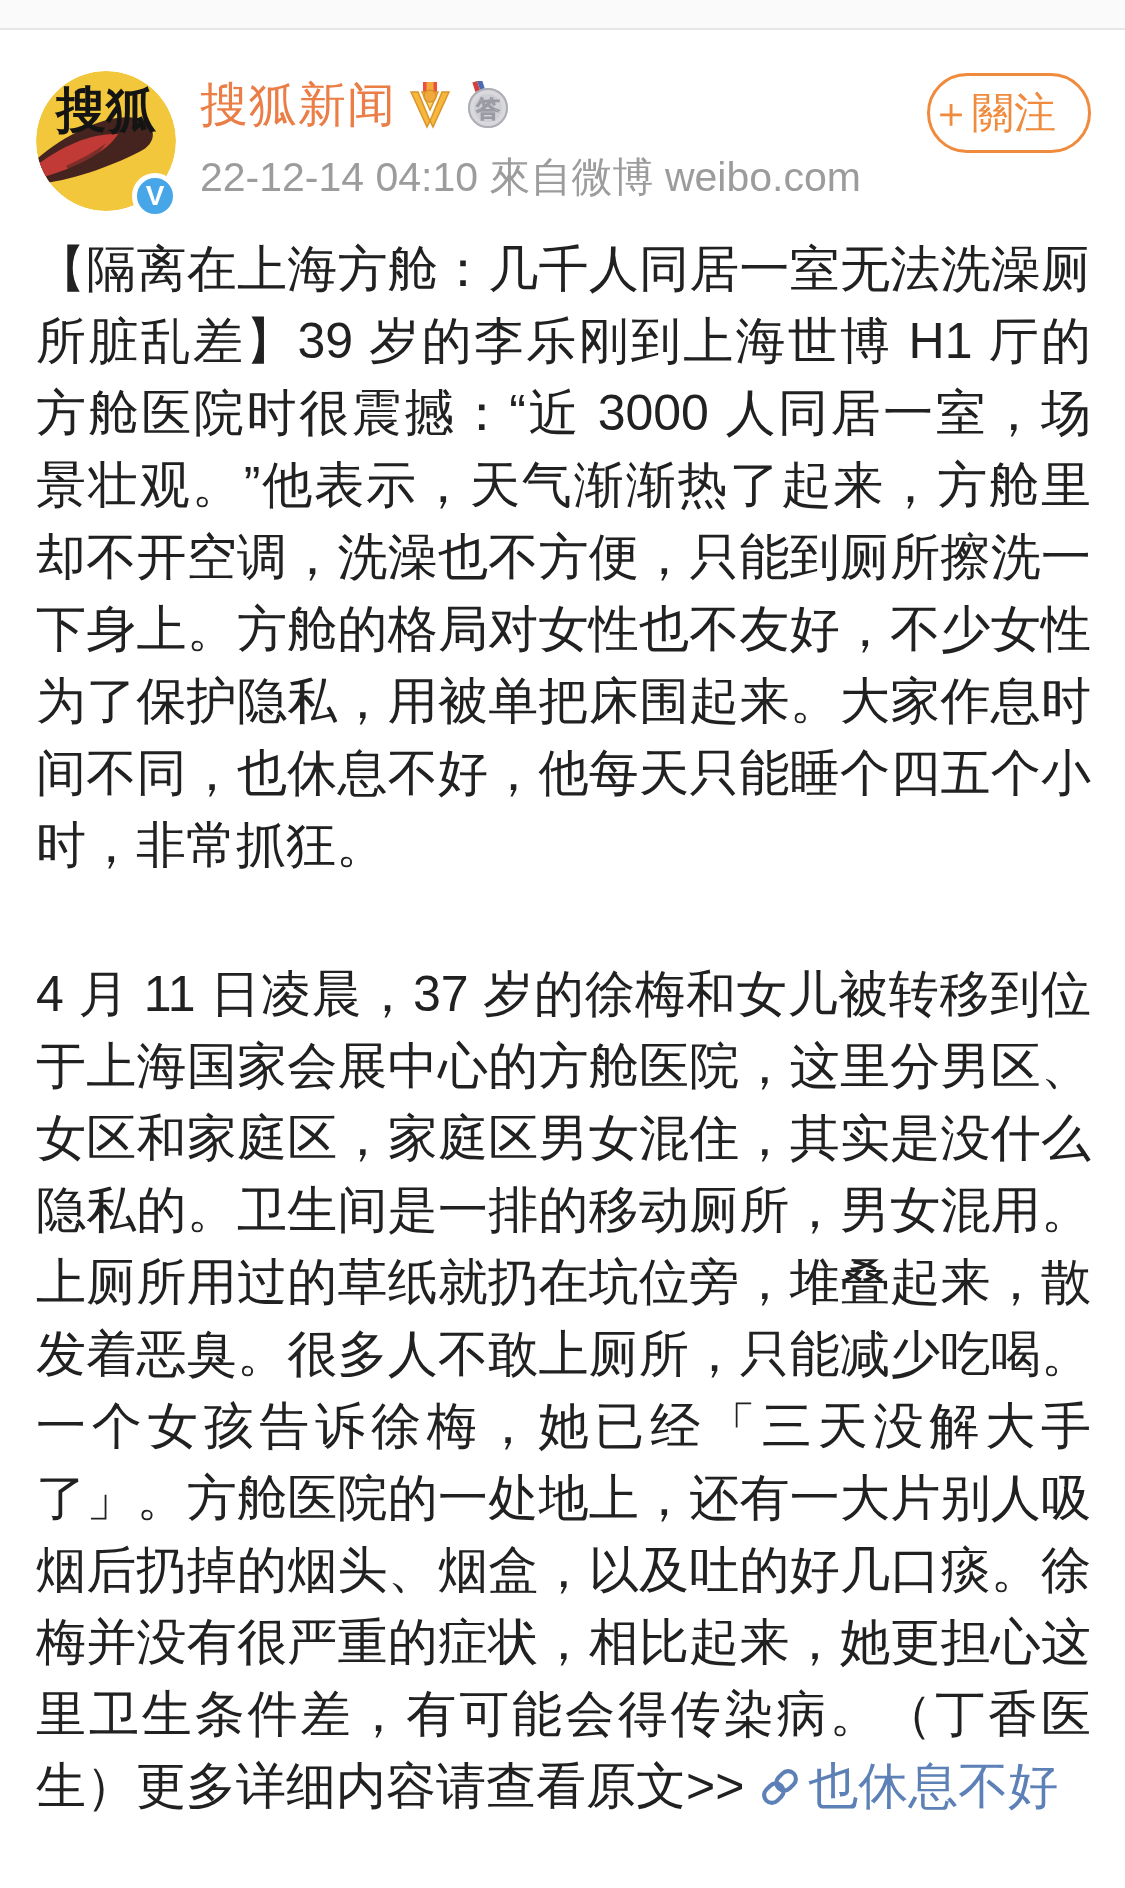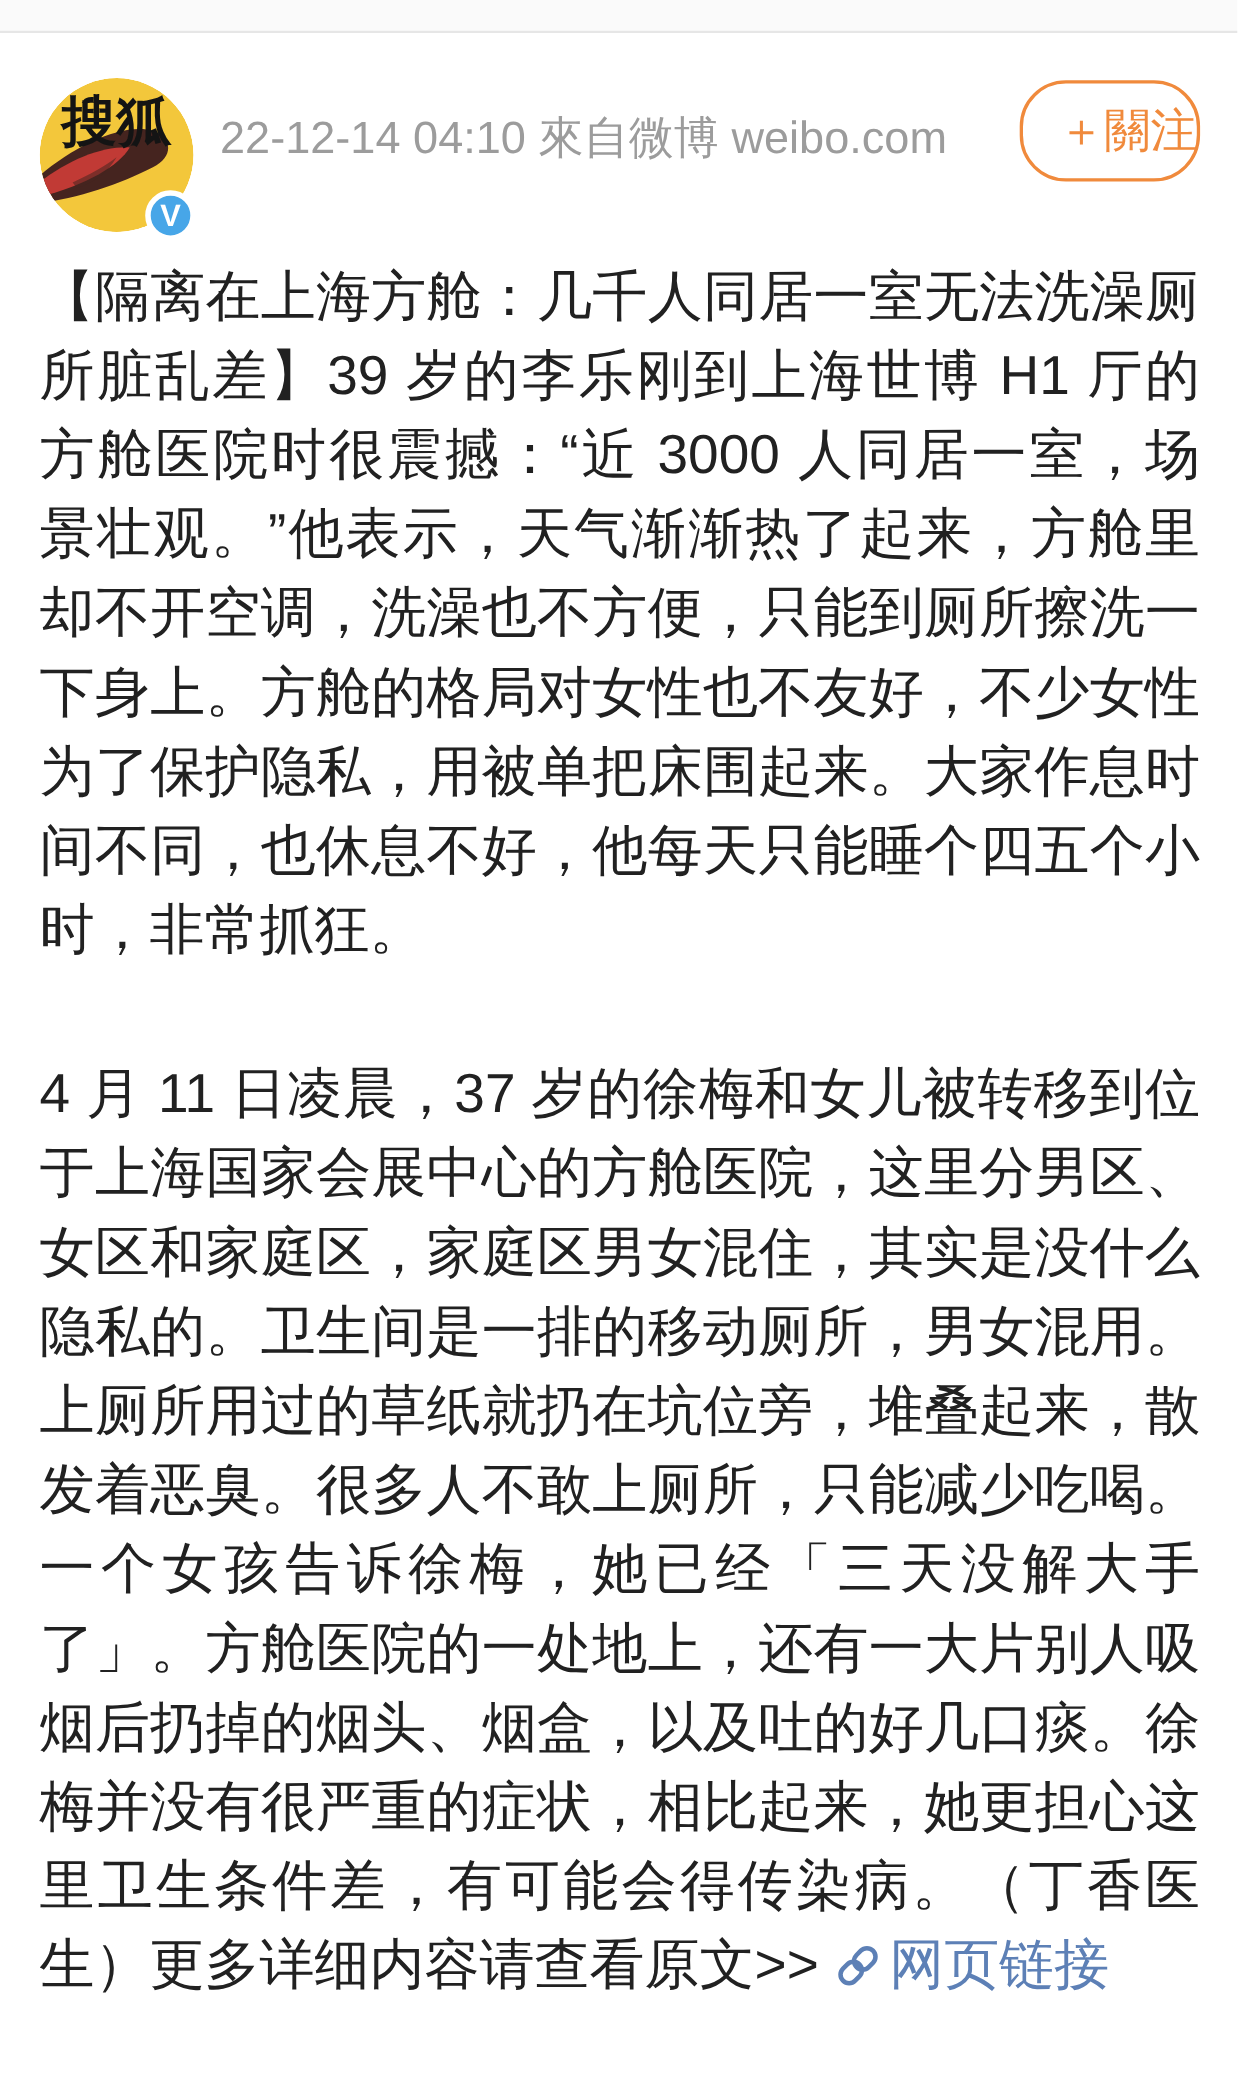--- a/index.html
+++ b/index.html
@@ -53,27 +53,27 @@
   .badge { width: 48px; height: 48px; margin-left: 10px; display: inline-block; }
   .time-row {
     margin-top: 24px;
     color: #9c9c9c;
     font-size: 41px;
     line-height: 44px;
   }
   .follow-btn {
     position: absolute;
     right: 0; top: 2px;
-    width: 164px; height: 92px;
+    width: 164px; height: 80px;
     border: 3px solid #f08a3c;
     border-radius: 42px;
     background: #ffffff;
     color: #f08a3c;
     font-size: 42px;
-    display: flex; align-items: center; justify-content: flex-end;
+    display: flex; align-items: center; justify-content: flex-start;
     cursor: pointer;
     font-family: inherit;
   }
 
   
   .body-text { margin-top: 16px; }
   .para {
     font-size: 50px;
     line-height: 72px;
     color: #212121;
@@ -117,20 +117,43 @@
           <path d="M30 95 C 45 88, 60 80, 70 72 C 62 86, 48 96, 34 100 Z" fill="#45241f" opacity="0.55"></path>
           <text x="70" y="56" text-anchor="middle" font-size="50" font-weight="bold" fill="#141414" font-family="'Liberation Serif','DejaVu Serif',serif">搜狐</text>
         </g>
       </svg>
       <div class="v-badge">
         <span>V</span>
       </div>
     </div>
 
     <div class="header-mid">
+      <div class="name-row">
+        <span class="username">搜狐新闻</span>
+
+        <svg class="badge" viewBox="0 0 48 48" aria-hidden="true">
+          <rect x="17" y="1" width="14" height="13" fill="#ef4f3c"></rect>
+          <rect x="20.5" y="1" width="7" height="13" fill="#f2a93b"></rect>
+          <path d="M5 11 L21 46 L24 40 L12 11 Z" fill="#f6b73c" stroke="#d9952b" stroke-width="1.5"></path>
+          <path d="M43 11 L27 46 L24 40 L36 11 Z" fill="#f6b73c" stroke="#d9952b" stroke-width="1.5"></path>
+          <path d="M16 11 L24 29 L32 11 Z" fill="#fbd25e" stroke="#d9952b" stroke-width="1.5"></path>
+          <circle cx="24" cy="15" r="6" fill="#f2a93b" stroke="#d9952b" stroke-width="1.5"></circle>
+        </svg>
+
+        <svg class="badge" viewBox="0 0 48 48" aria-hidden="true">
+          <g transform="rotate(-18 14 6)">
+            <rect x="10" y="0" width="5" height="11" fill="#d6403c"></rect>
+            <rect x="15" y="0" width="5" height="11" fill="#4a6cb3"></rect>
+          </g>
+          <circle cx="24" cy="27" r="20" fill="#c9c9cf"></circle>
+          <circle cx="24" cy="27" r="19" fill="#d8d8dd" stroke="#aeaeb5" stroke-width="2"></circle>
+          <circle cx="24" cy="27" r="14" fill="#cfcfd6"></circle>
+          <text x="24" y="36" text-anchor="middle" font-size="24" font-weight="bold" fill="#ffffff" stroke="#9a9aa2" stroke-width="0.8">答</text>
+        </svg>
+      </div>
 
       <div class="time-row">22-12-14 04:10  來自微博 weibo.com</div>
     </div>
 
     <button class="follow-btn">
       <span>＋關注</span>
     </button>
   </div>
 
   <div class="body-text">
@@ -138,17 +161,17 @@
     <p class="para">
       <span>【隔离在上海方舱：几千人同居一室无法洗澡厕所脏乱差】39 岁的李乐刚到上海世博 H1 厅的方舱医院时很震撼：“近 3000 人同居一室，场景壮观。”他表示，天气渐渐热了起来，方舱里却不开空调，洗澡也不方便，只能到厕所擦洗一下身上。方舱的格局对女性也不友好，不少女性为了保护隐私，用被单把床围起来。大家作息时间不同，也休息不好，他每天只能睡个四五个小时，非常抓狂。</span>
     </p>
 
     <p class="para">
       <span>4 月 11 日凌晨，37 岁的徐梅和女儿被转移到位于上海国家会展中心的方舱医院，这里分男区、女区和家庭区，家庭区男女混住，其实是没什么隐私的。卫生间是一排的移动厕所，男女混用。上厕所用过的草纸就扔在坑位旁，堆叠起来，散发着恶臭。很多人不敢上厕所，只能减少吃喝。一个女孩告诉徐梅，她已经「三天没解大手了」。方舱医院的一处地上，还有一大片别人吸烟后扔掉的烟头、烟盒，以及吐的好几口痰。徐梅并没有很严重的症状，相比起来，她更担心这里卫生条件差，有可能会得传染病。（丁香医生）更多详细内容请查看原文&gt;&gt; </span><a class="weblink"><svg class="link-icon" viewBox="0 0 48 48" fill="none" aria-hidden="true">
             <g transform="rotate(-45 24 24)" stroke="#5d80b6" stroke-width="4.5">
               <rect x="3" y="15.5" width="23" height="17" rx="8.5"></rect>
               <rect x="22" y="15.5" width="23" height="17" rx="8.5"></rect>
             </g>
-          </svg><span>网页链接</span></a>
+          </svg><span>也休息不好</span></a>
     </p>
 
   </div>
 </div>
 
 </body></html>

